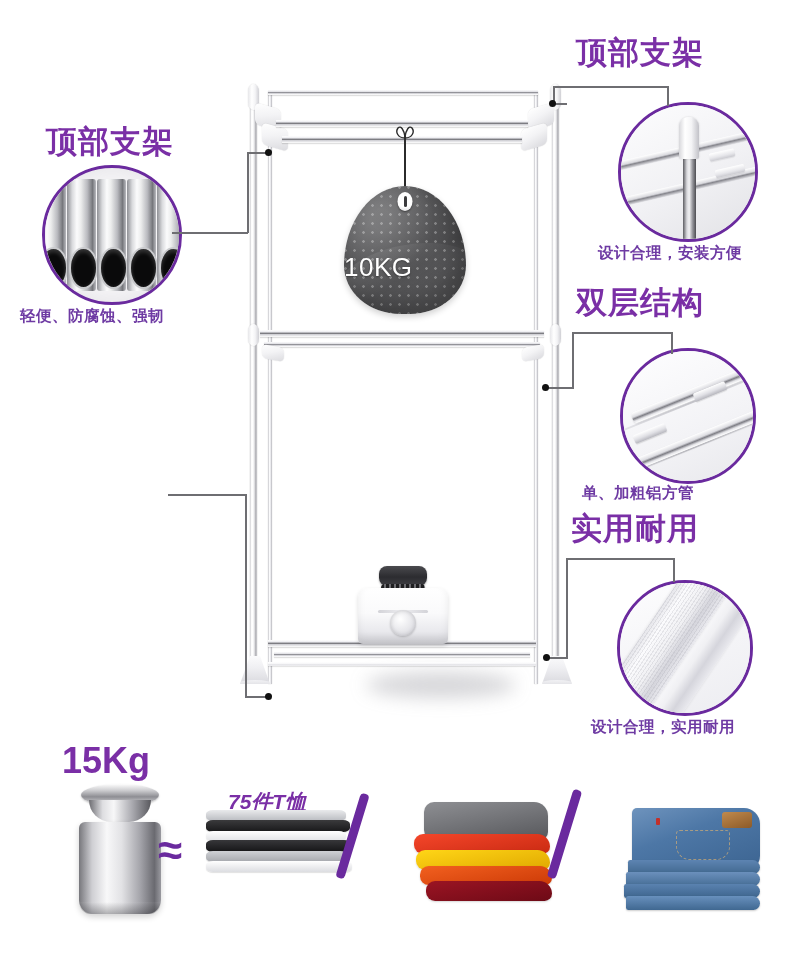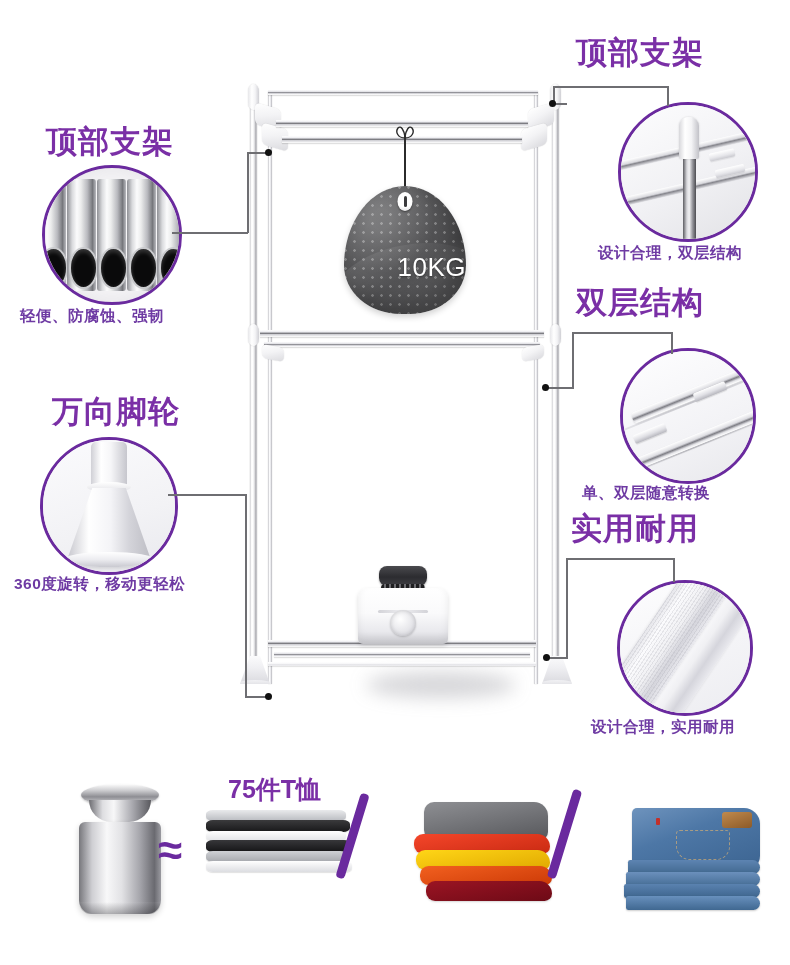--- a/index.html
+++ b/index.html
@@ -106,21 +106,21 @@
     position:absolute;left:50%;transform:translateX(-50%);
     width:15px;height:19px;border-radius:50%;
     background:radial-gradient(circle at 50% 35%,#ffffff 0 58%,#d8d8da 100%);
     box-shadow:0 1px 2px rgba(0,0,0,.45);
   }
   .wbag .eyelet:after{
     content:"";position:absolute;left:50%;top:20%;transform:translateX(-50%);
     width:3px;height:58%;border-radius:2px;background:#3a3a3c;
   }
   .wbag .lbl{
-    position:absolute;left:0;width:100%;text-align:right;color:#fff;
+    position:absolute;left:0;width:100%;text-align:left;color:#fff;
     font-size:26px;font-weight:400;letter-spacing:.5px;
     text-shadow:0 1px 2px rgba(0,0,0,.35);
     font-family:"Liberation Sans","DejaVu Sans",sans-serif;
   }
 
   
   .heater{position:absolute;}
   .heater .boxb{
     position:absolute;left:0;bottom:0;width:100%;height:56px;
     border-radius:9px 9px 5px 5px;
@@ -356,21 +356,21 @@
       <div class="inner">
         <div class="brk-bg"></div>
         <div class="brk-bar" style="left:-14px;top:42px;width:150px;transform:rotate(-13deg);"></div>
         <div class="brk-bar" style="left:-10px;top:78px;width:150px;transform:rotate(-13deg);"></div>
         <div class="brk-slot" style="left:88px;top:46px;width:26px;transform:rotate(-13deg);"></div>
         <div class="brk-slot" style="left:94px;top:62px;width:30px;transform:rotate(-13deg);"></div>
         <div class="brk-rod" style="left:62px;top:30px;height:110px;"></div>
         <div class="brk-post" style="left:58px;top:12px;height:42px;"></div>
       </div>
     </div>
-    <div class="caption" style="position:absolute;left:30px;top:208px;">设计合理，双层结构</div>
+    <div class="caption" style="position:absolute;left:30px;top:208px;">设计合理，安装方便</div>
   </div>
 
   <div class="lead h" style="left:553px;top:86px;width:115px;"></div>
   <div class="lead v" style="left:553px;top:86px;height:18px;"></div>
   <div class="lead h" style="left:553px;top:103px;width:14px;"></div>
   <div class="lead v" style="left:667px;top:86px;height:20px;"></div>
   <div class="dot" style="left:549px;top:100px;"></div>
 
   <div class="abs" style="left:568px;top:286px;width:220px;height:240px;">
     <div class="heading" style="position:absolute;left:8px;top:0;">双层结构</div>
@@ -378,42 +378,29 @@
       <div class="inner">
         <div class="dl-bg"></div>
         <div class="dl-line" style="left:-20px;top:50px;width:180px;transform:rotate(-22deg);"></div>
         <div class="dl-line" style="left:-20px;top:96px;width:180px;transform:rotate(-22deg);"></div>
         <div class="dl-rail" style="left:4px;top:34px;width:150px;transform:rotate(-22deg);"></div>
         <div class="dl-tab" style="left:70px;top:36px;width:34px;transform:rotate(-22deg);"></div>
         <div class="dl-rail" style="left:-8px;top:86px;width:150px;transform:rotate(-22deg);"></div>
         <div class="dl-tab" style="left:10px;top:78px;width:34px;transform:rotate(-22deg);"></div>
       </div>
     </div>
-    <div class="caption" style="position:absolute;left:14px;top:198px;">单、双层随意转换</div>
+    <div class="caption" style="position:absolute;left:14px;top:198px;">单、加粗铝方管</div>
   </div>
 
   <div class="lead h" style="left:572px;top:332px;width:100px;"></div>
   <div class="lead v" style="left:572px;top:332px;height:56px;"></div>
   <div class="lead h" style="left:546px;top:387px;width:28px;"></div>
   <div class="lead v" style="left:671px;top:332px;height:22px;"></div>
   <div class="dot" style="left:542px;top:384px;"></div>
 
-  <div class="abs" style="left:14px;top:395px;width:240px;height:200px;">
-    <div class="heading" style="position:absolute;left:38px;top:0;">万向脚轮</div>
-    <div class="circle" style="left:26px;top:42px;width:132px;height:132px;">
-      <div class="inner">
-        <div class="cast-bg"></div>
-        <div class="cast-stem" style="top:2px;height:46px;"></div>
-        <div class="cast-ring" style="top:42px;"></div>
-        <div class="cast-cone" style="top:48px;"></div>
-        <div class="cast-base" style="top:112px;"></div>
-      </div>
-    </div>
-    <div class="caption" style="position:absolute;left:0px;top:180px;">360度旋转，移动更轻松</div>
-  </div>
 
   <div class="lead h" style="left:168px;top:494px;width:78px;"></div>
   <div class="lead v" style="left:245px;top:494px;height:203px;"></div>
   <div class="lead h" style="left:245px;top:696px;width:24px;"></div>
   <div class="dot" style="left:265px;top:693px;"></div>
 
   <div class="abs" style="left:565px;top:512px;width:225px;height:240px;">
     <div class="heading" style="position:absolute;left:6px;top:0;">实用耐用</div>
     <div class="circle" style="left:52px;top:68px;width:130px;height:130px;">
       <div class="inner">
@@ -428,29 +415,30 @@
   </div>
 
   <div class="lead h" style="left:566px;top:558px;width:108px;"></div>
   <div class="lead v" style="left:566px;top:558px;height:100px;"></div>
   <div class="lead h" style="left:547px;top:657px;width:21px;"></div>
   <div class="lead v" style="left:673px;top:558px;height:24px;"></div>
   <div class="dot" style="left:543px;top:654px;"></div>
 
   <div class="abs" style="left:0;top:740px;width:790px;height:225px;">
 
+    <div class="cmp-label" style="position:absolute;left:62px;top:0px;font-size:36px;">15Kg</div>
     <div class="weight abs" style="left:55px;top:44px;width:130px;height:145px;">
       <div class="top" style="top:0px;"></div>
       <div class="neck" style="top:16px;"></div>
       <div class="barrel" style="top:38px;"></div>
     </div>
 
     <div class="approx abs" style="left:158px;top:88px;">≈</div>
 
-    <div class="cmp-label" style="position:absolute;left:228px;top:33px;font-size:25px;">75件T恤</div>
+    <div class="cmp-label" style="position:absolute;left:228px;top:48px;font-size:21px;font-style:italic;">75件T恤</div>
     <div class="abs" style="left:206px;top:70px;width:148px;height:62px;">
       <div class="shirt" style="top:0px;width:140px;height:11px;background:linear-gradient(180deg,#e9eaec,#b9bbc0);"></div>
       <div class="shirt" style="top:10px;width:144px;height:12px;background:linear-gradient(180deg,#3a3a3c,#18181a);"></div>
       <div class="shirt" style="top:21px;width:140px;height:10px;background:linear-gradient(180deg,#ffffff,#e2e3e6);"></div>
       <div class="shirt" style="top:30px;width:145px;height:12px;background:linear-gradient(180deg,#37373a,#151517);"></div>
       <div class="shirt" style="top:41px;width:141px;height:11px;background:linear-gradient(180deg,#cfd1d5,#a6a8ad);"></div>
       <div class="shirt" style="top:51px;width:146px;height:11px;background:linear-gradient(180deg,#ffffff,#dcdde1);"></div>
     </div>
 
     <div class="slash" style="left:348px;top:52px;height:88px;"></div>

